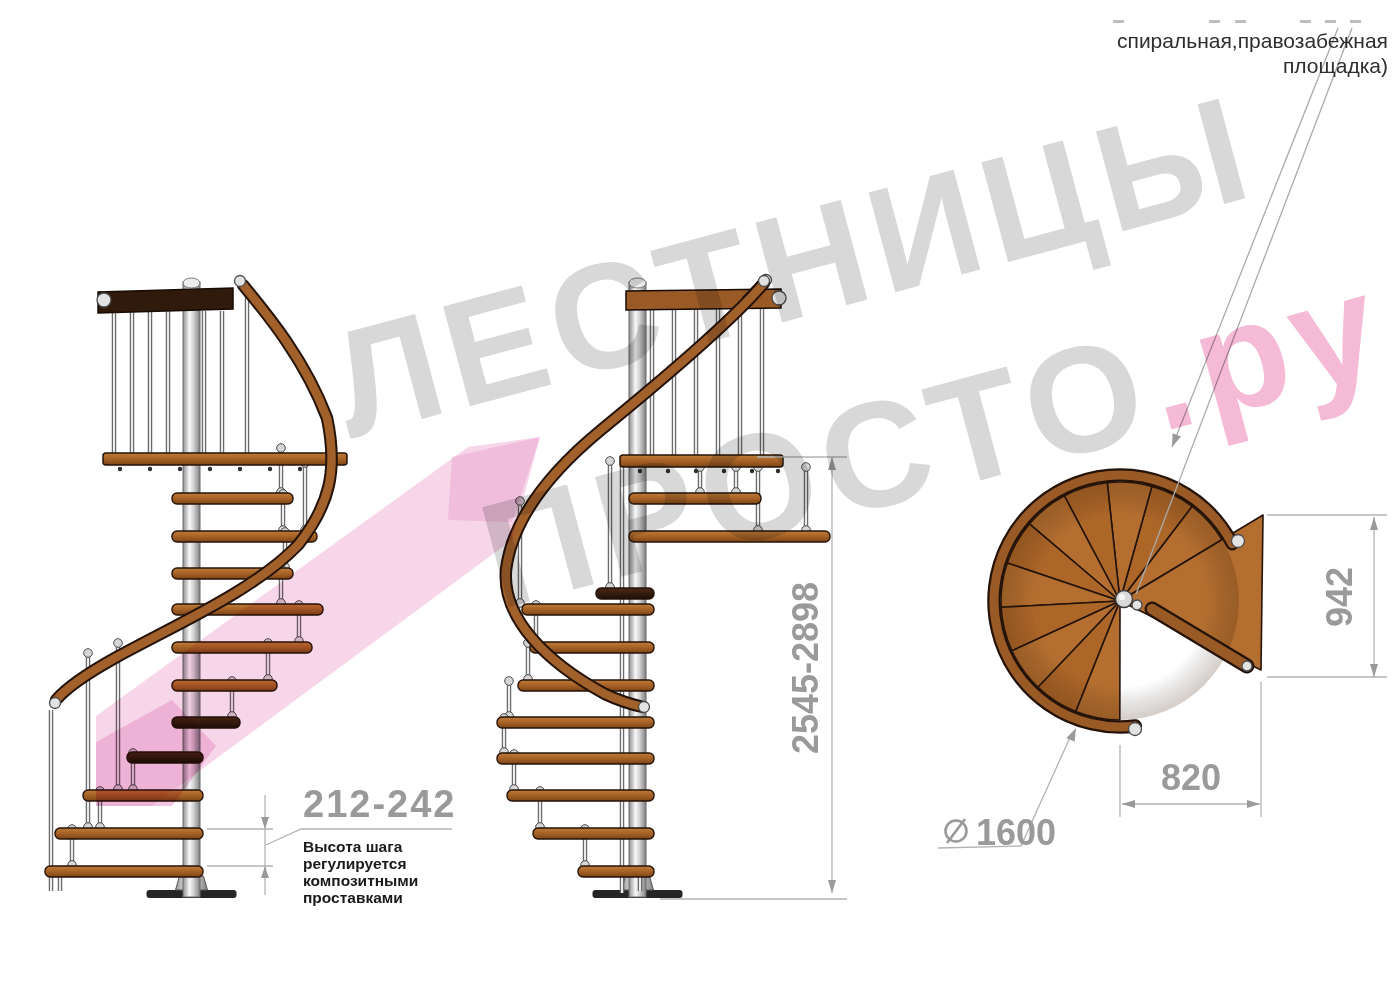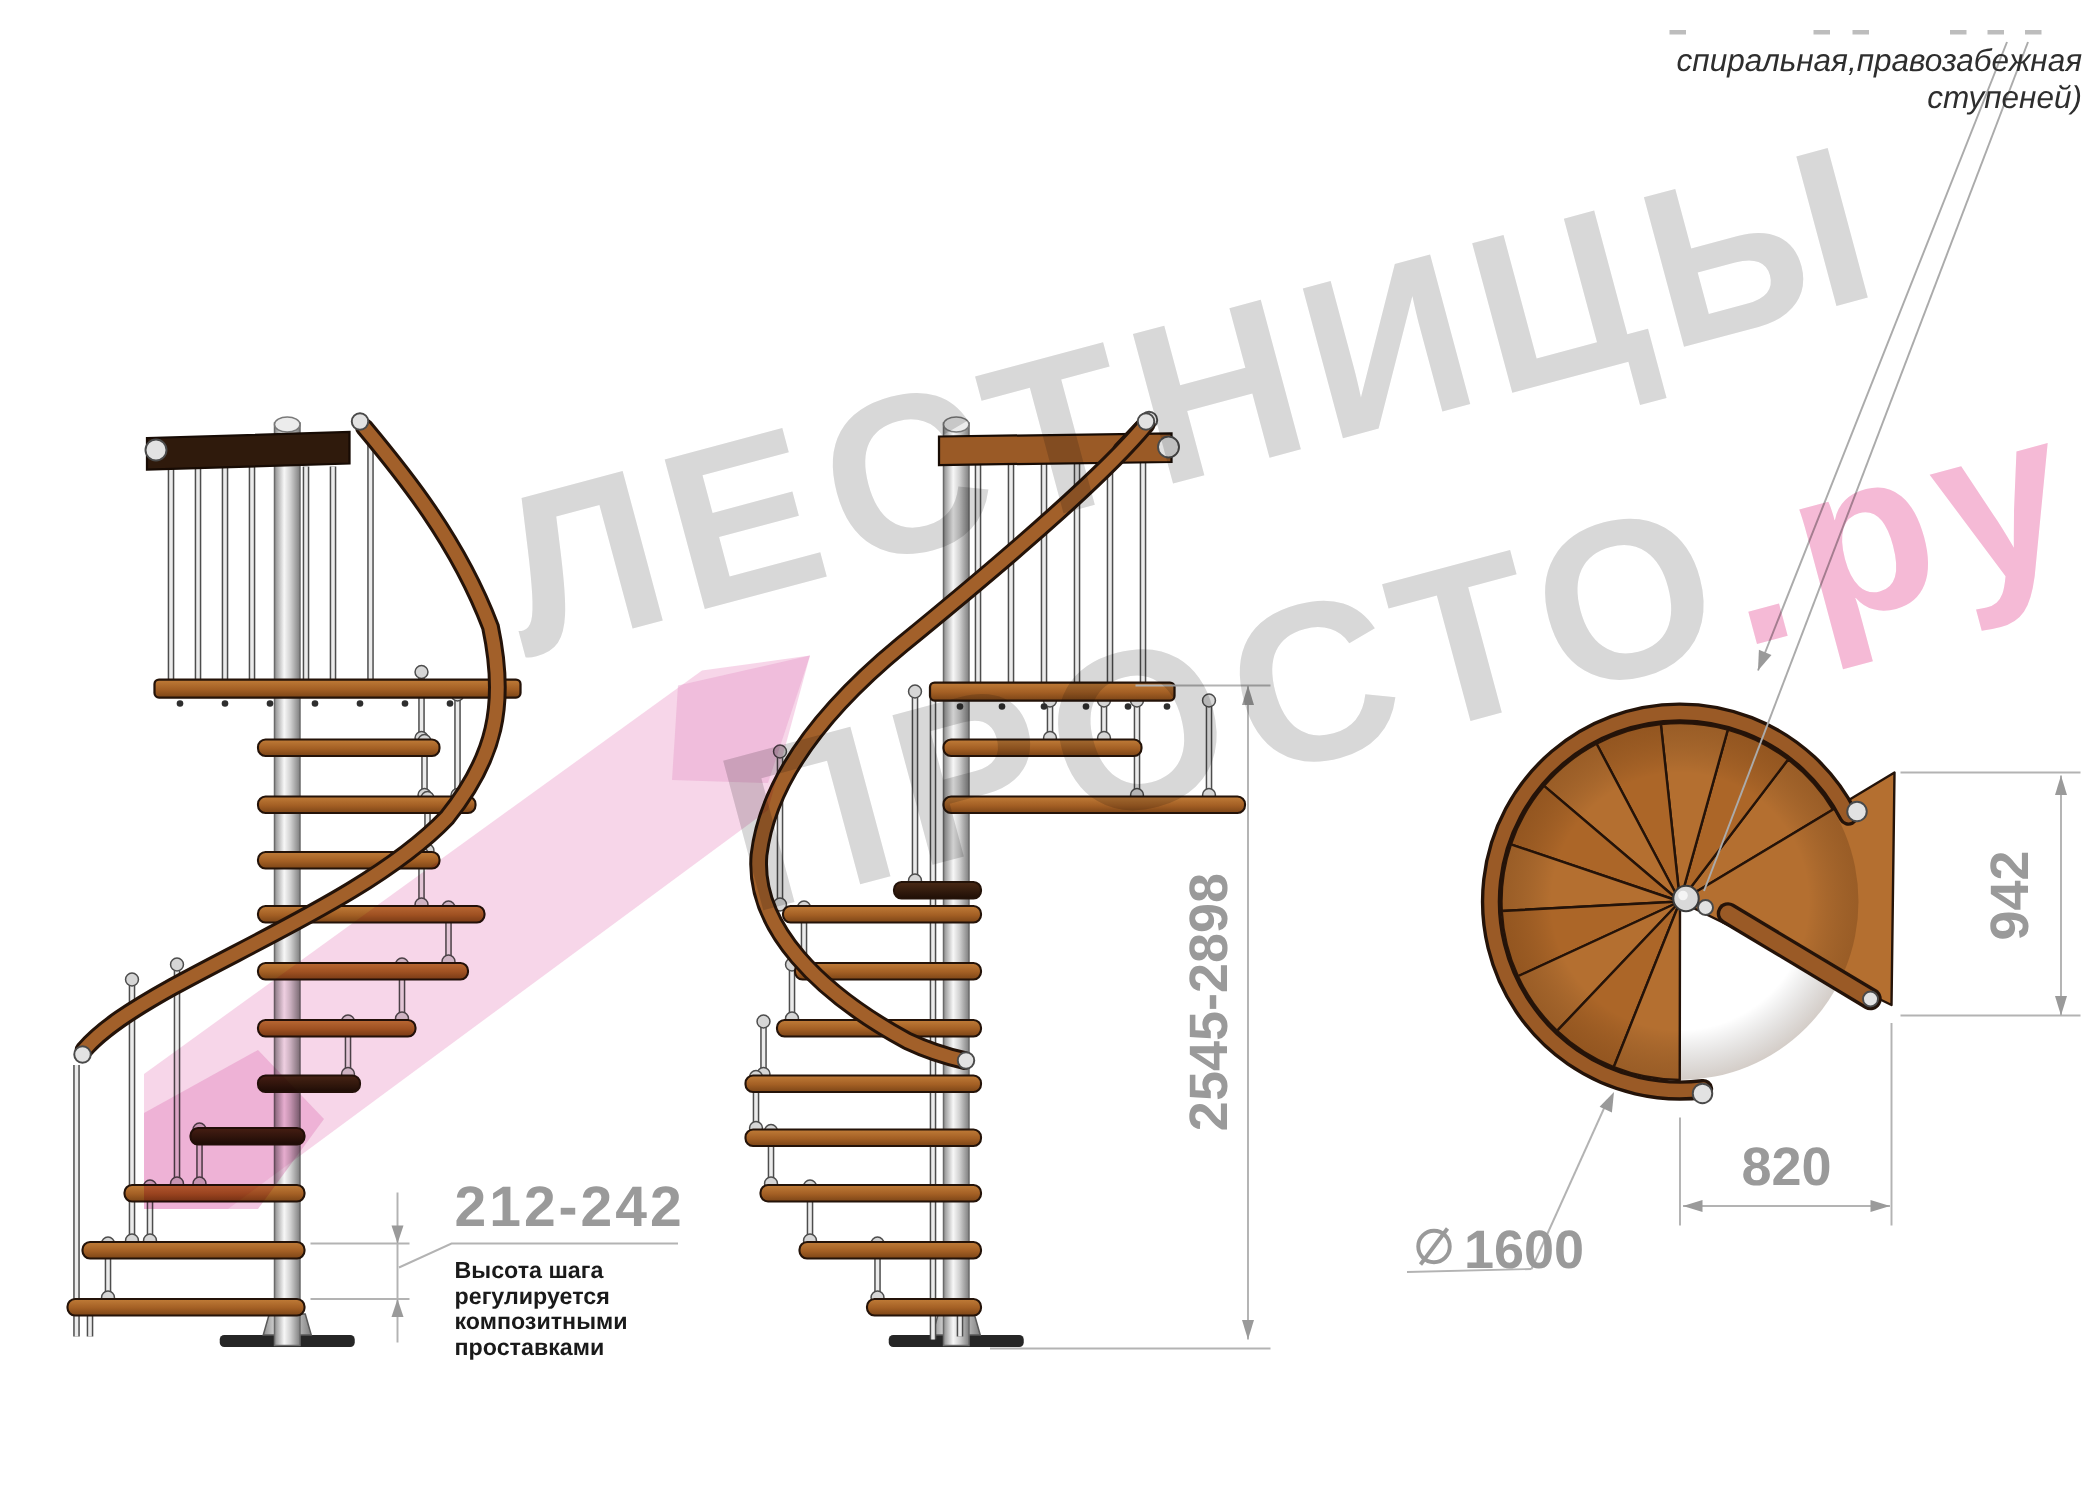--- a/index.html
+++ b/index.html
@@ -3,21 +3,21 @@
 <meta charset="utf-8">
 <style>
   html,body{margin:0;padding:0;background:#ffffff;}
   .canvas{
     position:relative;width:1400px;height:1000px;background:#ffffff;overflow:hidden;
     font-family:"Liberation Sans", sans-serif;
   }
   svg{position:absolute;left:0;top:0;}
   .header{
     position:absolute;top:28px;right:12px;text-align:right;
-    font-size:21px;line-height:25px;color:#2e2e2e;font-style:italic;
+    font-size:21px;line-height:25px;color:#2e2e2e;
   }
   .wm{
     position:absolute;left:345px;top:148px;width:1040px;
     transform:rotate(-15deg);
     font-weight:bold;font-size:150px;line-height:204px;letter-spacing:9px;
     color:#d8d8d8;mix-blend-mode:multiply;white-space:nowrap;pointer-events:none;
   }
   .wm-l2{margin-left:100px;}
   .wm-pink{color:#f5bad6;}
   .ribbon{mix-blend-mode:multiply;pointer-events:none;}
@@ -367,16 +367,16 @@
     <polygon points="452,457 540,437 512,522 448,520" fill="#e79fcc" opacity="0.45"></polygon>
   </svg>
 
   <div class="wm">
     <div>ЛЕСТНИЦЫ</div>
     <div class="wm-l2"><span>ПРОСТО</span><span class="wm-pink">.ру</span></div>
   </div>
 
   <div class="header">
     <div>спиральная,правозабежная</div>
-    <div>ступеней)</div>
+    <div>площадка)</div>
   </div>
 
 </div>
 
 </body></html>

